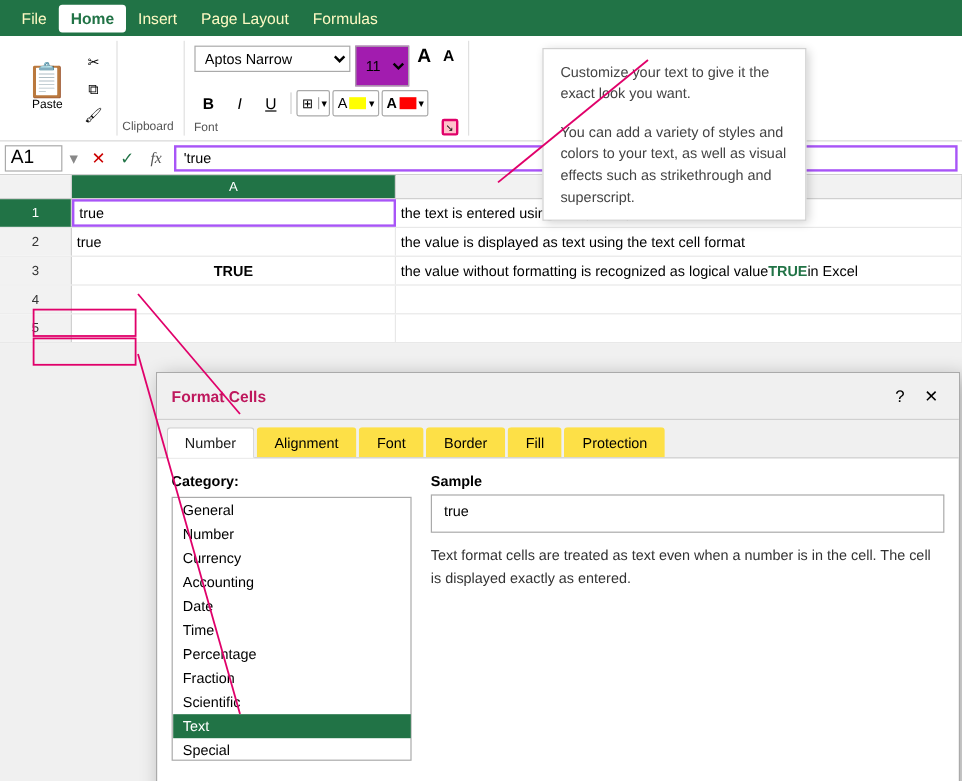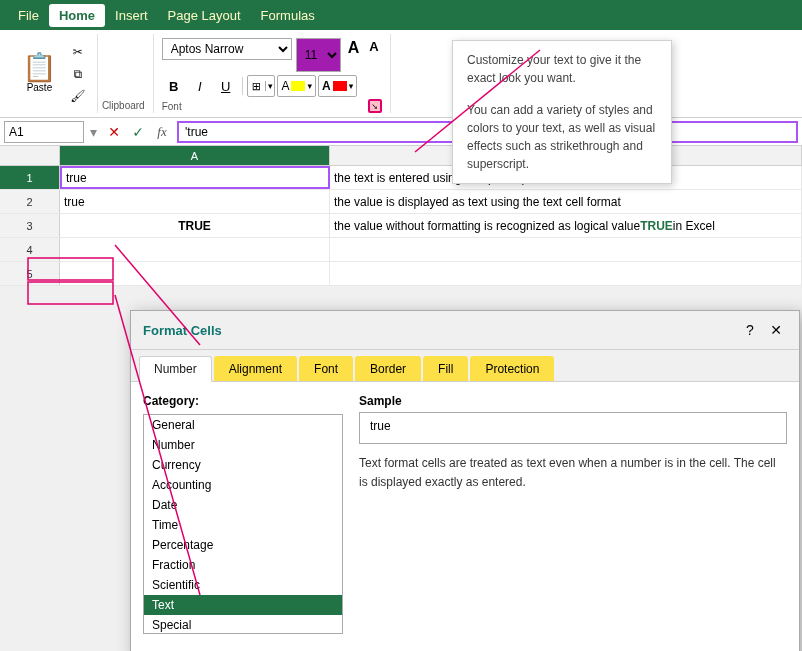--- a/index.html
+++ b/index.html
@@ -22,21 +22,21 @@
     .font-size-dropdown { width: 45px; height: 34px; border: 1px solid #aaa; padding: 0 4px; font-size: 12px; background: #a21caf; }
     .font-grow-btn { font-size: 14px; cursor: pointer; padding: 1px 3px; }
     .format-btn { width: 24px; height: 22px; display: flex; align-items: center; justify-content: center; cursor: pointer; font-size: 13px; border: 1px solid transparent; border-radius: 2px; }
     .format-btn.bold { font-weight: bold; }
     .format-btn.italic { font-style: italic; }
     .font-launcher { width: 14px; height: 14px; border: 1px solid #aaa; display: flex; align-items: center; justify-content: center; font-size: 9px; cursor: pointer; border-radius: 2px; position: relative; }
     .font-launcher-highlighted { background: #ffc0cb; border: 2px solid #e0006a; }
 
     
     .formula-bar { display: flex; align-items: center; background: white; border-bottom: 1px solid #d0d0d0; height: 28px; padding: 0 4px; gap: 4px; }
-    .cell-ref { width: 80px; height: 22px; border: 1px solid #aaa; padding: 0 4px; font-size: 12px; display: flex; align-items: center; }
+    .cell-ref { width: 48px; height: 22px; border: 1px solid #aaa; padding: 0 4px; font-size: 16px; display: flex; align-items: center; }
     .formula-icons { display: flex; gap: 2px; }
     .formula-icon { width: 22px; height: 22px; display: flex; align-items: center; justify-content: center; cursor: pointer; font-size: 12px; color: #555; }
     .formula-input { flex: 1; height: 22px; border: 2px solid #a855f7; padding: 0 6px; font-size: 12px; background: white; outline: none; }
 
     
     .grid-container { background: white; }
     .col-headers { display: flex; height: 20px; background: #f2f2f2; border-bottom: 1px solid #d0d0d0; }
     .row-col-corner { width: 60px; min-width: 60px; border-right: 1px solid #d0d0d0; }
     .col-header { width: 270px; min-width: 270px; text-align: center; font-size: 11px; border-right: 1px solid #d0d0d0; display: flex; align-items: center; justify-content: center; color: #333; }
     .col-header-b { flex: 1; }
@@ -50,21 +50,21 @@
     .cell.center { justify-content: center; font-weight: bold; }
 
     
     .tooltip { position: absolute; top: 40px; right: 130px; background: white; border: 1px solid #d0d0d0; box-shadow: 2px 2px 8px rgba(0,0,0,0.2); padding: 10px 14px; width: 220px; z-index: 100; font-size: 12px; }
     .tooltip-title { font-weight: bold; font-size: 12px; margin-bottom: 6px; color: #1a1a1a; }
     .tooltip-text { color: #444; line-height: 1.5; }
 
     
     .dialog-overlay { position: absolute; top: 310px; left: 130px; width: 670px; background: white; border: 1px solid #aaa; box-shadow: 4px 4px 16px rgba(0,0,0,0.3); z-index: 200; }
     .dialog-title-bar { background: #f0f0f0; border-bottom: 1px solid #d0d0d0; padding: 8px 12px; display: flex; align-items: center; justify-content: space-between; }
-    .dialog-title { font-size: 13px; font-weight: 600; color: #0f766e; }
+    .dialog-title { font-size: 13px; font-weight: 600; color: #be185d; }
     .dialog-controls { display: flex; gap: 4px; }
     .dialog-btn { width: 22px; height: 22px; display: flex; align-items: center; justify-content: center; cursor: pointer; font-size: 14px; border: 1px solid transparent; border-radius: 2px; }
 
     
     .dialog-tabs { display: flex; border-bottom: 1px solid #d0d0d0; background: #f0f0f0; padding: 0 8px; padding-top: 6px; gap: 2px; }
     .dialog-tab { padding: 5px 14px; font-size: 12px; cursor: pointer; border: 1px solid transparent; border-bottom: none; background: #fde047; border-radius: 3px 3px 0 0; }
     .dialog-tab.active { background: white; border: 1px solid #d0d0d0; border-bottom: 1px solid white; margin-bottom: -1px; color: #1a1a1a; }
 
     
     .dialog-content { display: flex; padding: 12px; gap: 16px; min-height: 280px; }

